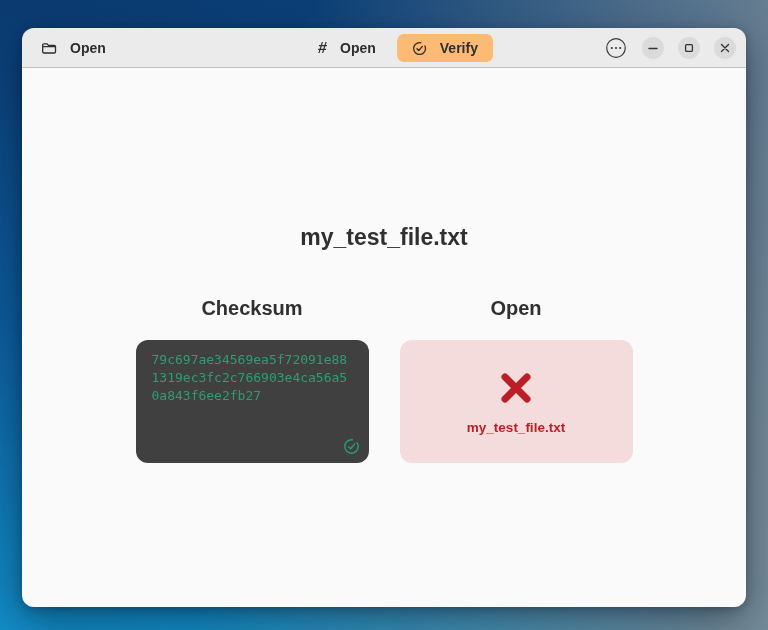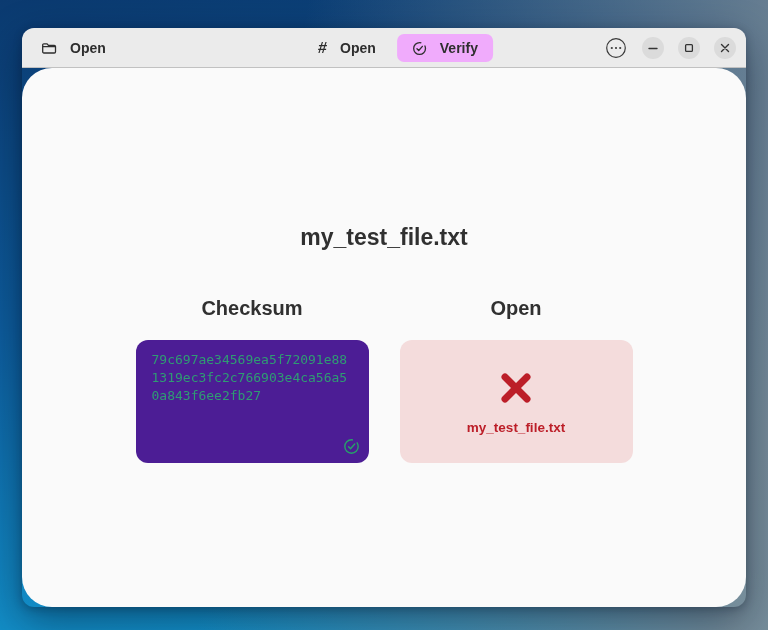--- a/index.html
+++ b/index.html
@@ -29,45 +29,44 @@
     display:flex; align-items:flex-end; gap:13px;
     font-size:14px; font-weight:700; color:#2e2e2e;
     padding:5px 9px; border-radius:7px; cursor:default; background:transparent; border:none;
     font-family:Liberation Sans, sans-serif;
   }
   .switcher {
     position:absolute; left:50%; top:50%; transform:translate(-50%,-50%) translateX(14px);
     display:flex; gap:6px; align-items:center;
   }
   .switch-btn { padding:6px 15px; }
-  .switch-btn.active { background:#f0abfc; }
+  .switch-btn.active { background:#fdba74; }
   .hb-right { margin-left:auto; display:flex; align-items:center; gap:14px; }
   .menu-btn { width:24px; height:24px; display:flex; align-items:center; justify-content:center; color:#3a3a3a; background:none; border:none; }
   .win-btn {
     width:22px; height:22px; border-radius:50%; background:#dbdbdb; border:none;
     display:flex; align-items:center; justify-content:center; color:#333;
   }
   .icon { display:inline-flex; align-items:center; justify-content:center; }
   .hash-glyph { font-size:16px; font-weight:700; transform:skewX(-6deg); line-height:1; }
 
   
   .content {
     flex:1; background:#fafafa;
     display:flex; flex-direction:column; align-items:center; justify-content:center;
     padding-top:12px;
-    border-radius:30px;
   }
   .file-title { font-size:23px; font-weight:700; color:#303030; margin-bottom:46px; }
   .columns { display:flex; gap:31px; }
   .col { display:flex; flex-direction:column; align-items:center; }
   .col-header { font-size:20px; font-weight:700; color:#303030; margin-bottom:20px; }
   .box { width:233px; height:123px; border-radius:12px; }
 
   .checksum-box {
-    background:#4c1d95; position:relative; padding:11px 16px;
+    background:#404040; position:relative; padding:11px 16px;
     font-family:"DejaVu Sans Mono", monospace; font-size:13px; line-height:1.38;
     color:#2f9c73; word-break:break-all; text-align:left;
   }
   .status-ok { position:absolute; right:9px; bottom:8px; width:17px; height:17px; color:#26a269; }
 
   .file-box {
     background:#f4dcdc; display:flex; flex-direction:column;
     align-items:center; justify-content:center; gap:13px;
   }
   .x-icon { width:38px; height:38px; color:#bc1e28; }

